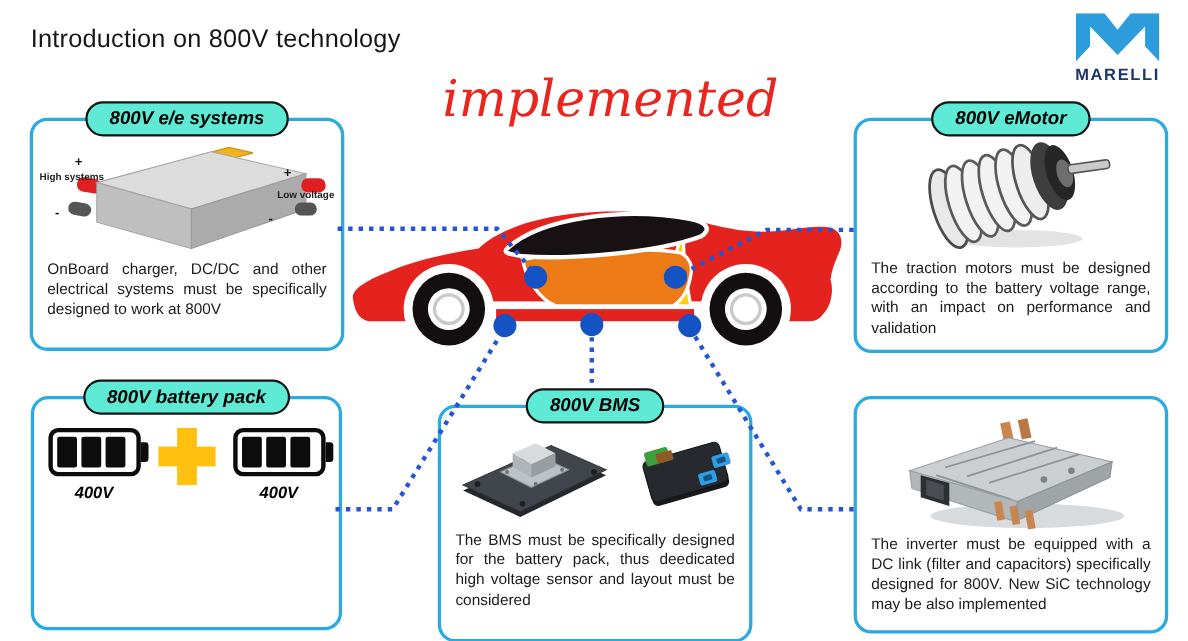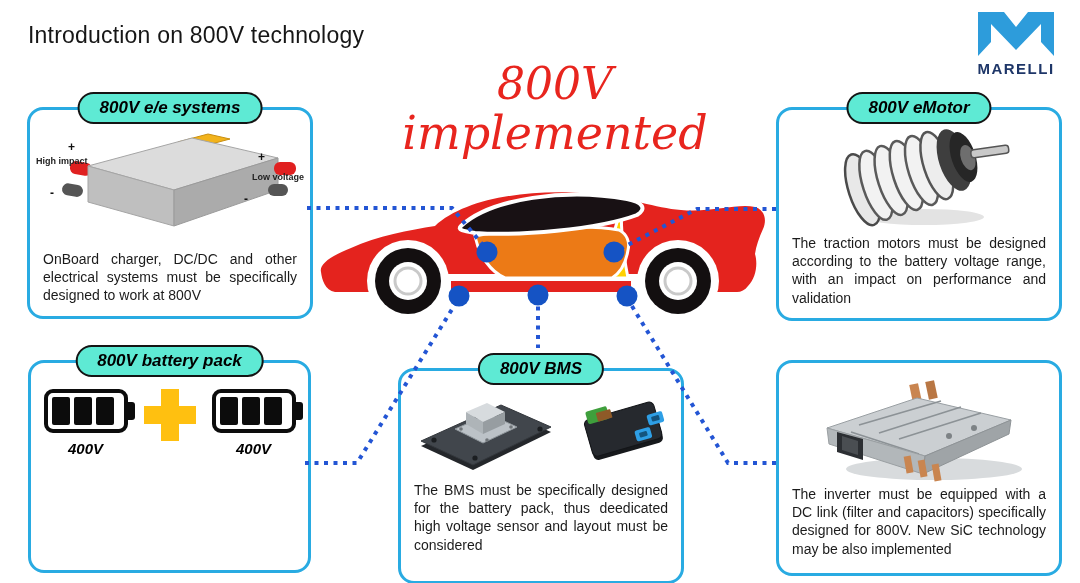--- a/index.html
+++ b/index.html
@@ -60,21 +60,20 @@
   <div class="slide-title">Introduction on 800V technology</div>
 
   <div class="logo">
     <svg width="76" height="46" viewBox="0 0 76 46">
       <polygon fill="#2D9CDB" points="0,0 26,0 38,15 50,0 76,0 76,44 63,30 63,12 38,38 13,12 13,30 0,44"></polygon>
     </svg>
     <div class="brand">MARELLI</div>
   </div>
 
   <div class="arch">
-    <div class="l1">800V</div>
     <div class="l2">implemented</div>
   </div>
 
   <div class="car">
     <svg width="455" height="132" viewBox="0 0 455 132">
       <path d="M6,86 C4,78 16,70 36,62 C62,50 95,44 120,40 C150,12 215,2 278,8
                C316,12 340,22 366,24 C396,27 422,17 440,21 C450,24 452,34 448,43
                C444,52 441,60 440,68 C443,78 441,92 433,100 C430,104 426,106 422,106
                L20,106 C10,104 7,94 6,86 Z" fill="#E4231E"></path>
       <rect x="128" y="88" width="196" height="22" fill="#ffffff"></rect>
@@ -123,28 +122,28 @@
         <rect x="30" y="36" width="22" height="13" rx="6" fill="#E02020" transform="rotate(10 41 42)"></rect>
         <rect x="22" y="58" width="21" height="12" rx="6" fill="#555555" transform="rotate(10 32 64)"></rect>
         <polygon points="138,16 168,8 190,13 160,21" fill="#F2B31C" stroke="#C98F10"></polygon>
         <polygon points="138,16 160,21 160,26 138,21" fill="#D89A12"></polygon>
         <polygon points="48,40 152,12 238,32 134,64" fill="#DCDCDC" stroke="#A5A5A5"></polygon>
         <polygon points="48,40 134,64 134,100 48,76" fill="#BFBFBF" stroke="#A5A5A5"></polygon>
         <polygon points="134,64 238,32 238,64 134,100" fill="#ABABAB" stroke="#9A9A9A"></polygon>
         <rect x="234" y="36" width="22" height="13" rx="6" fill="#E02020"></rect>
         <rect x="228" y="58" width="20" height="12" rx="6" fill="#555555"></rect>
       </svg>
-      <span class="chg-label" style="left:6px;  top:33px;">High impact</span>
+      <span class="chg-label" style="left:6px;  top:33px;">High systems</span>
       <span class="chg-sign" style="left:38px; top:16px;">+</span>
       <span class="chg-sign" style="left:20px; top:62px;">-</span>
       <span class="chg-sign" style="left:228px; top:26px;">+</span>
       <span class="chg-label" style="left:222px; top:49px;">Low voltage</span>
       <span class="chg-sign" style="left:214px; top:68px;">-</span>
     </div>
-    <div class="boxtext" style="top:140px;">OnBoard charger, DC/DC and other electrical systems must be specifically designed to work at 800V</div>
+    <div class="boxtext" style="top:125px;">OnBoard charger, DC/DC and other electrical systems must be specifically designed to work at 800V</div>
   </div>
 
   <div class="infobox" style="left:776px; top:107px; width:280px; height:208px;">
     <div class="pill">800V eMotor</div>
     <div class="imgwrap" style="top:8px; height:112px;">
       <svg width="190" height="106" viewBox="0 0 190 106">
         <ellipse cx="100" cy="96" rx="60" ry="8" fill="#E3E3E3"></ellipse>
         <g transform="rotate(-18 90 52)">
           <ellipse cx="36" cy="52" rx="14" ry="37" fill="#E8E8E8" stroke="#4A4A4A" stroke-width="2.5"></ellipse>
           <ellipse cx="50" cy="52" rx="13" ry="36" fill="#F2F2F2" stroke="#5A5A5A" stroke-width="2.5"></ellipse>

